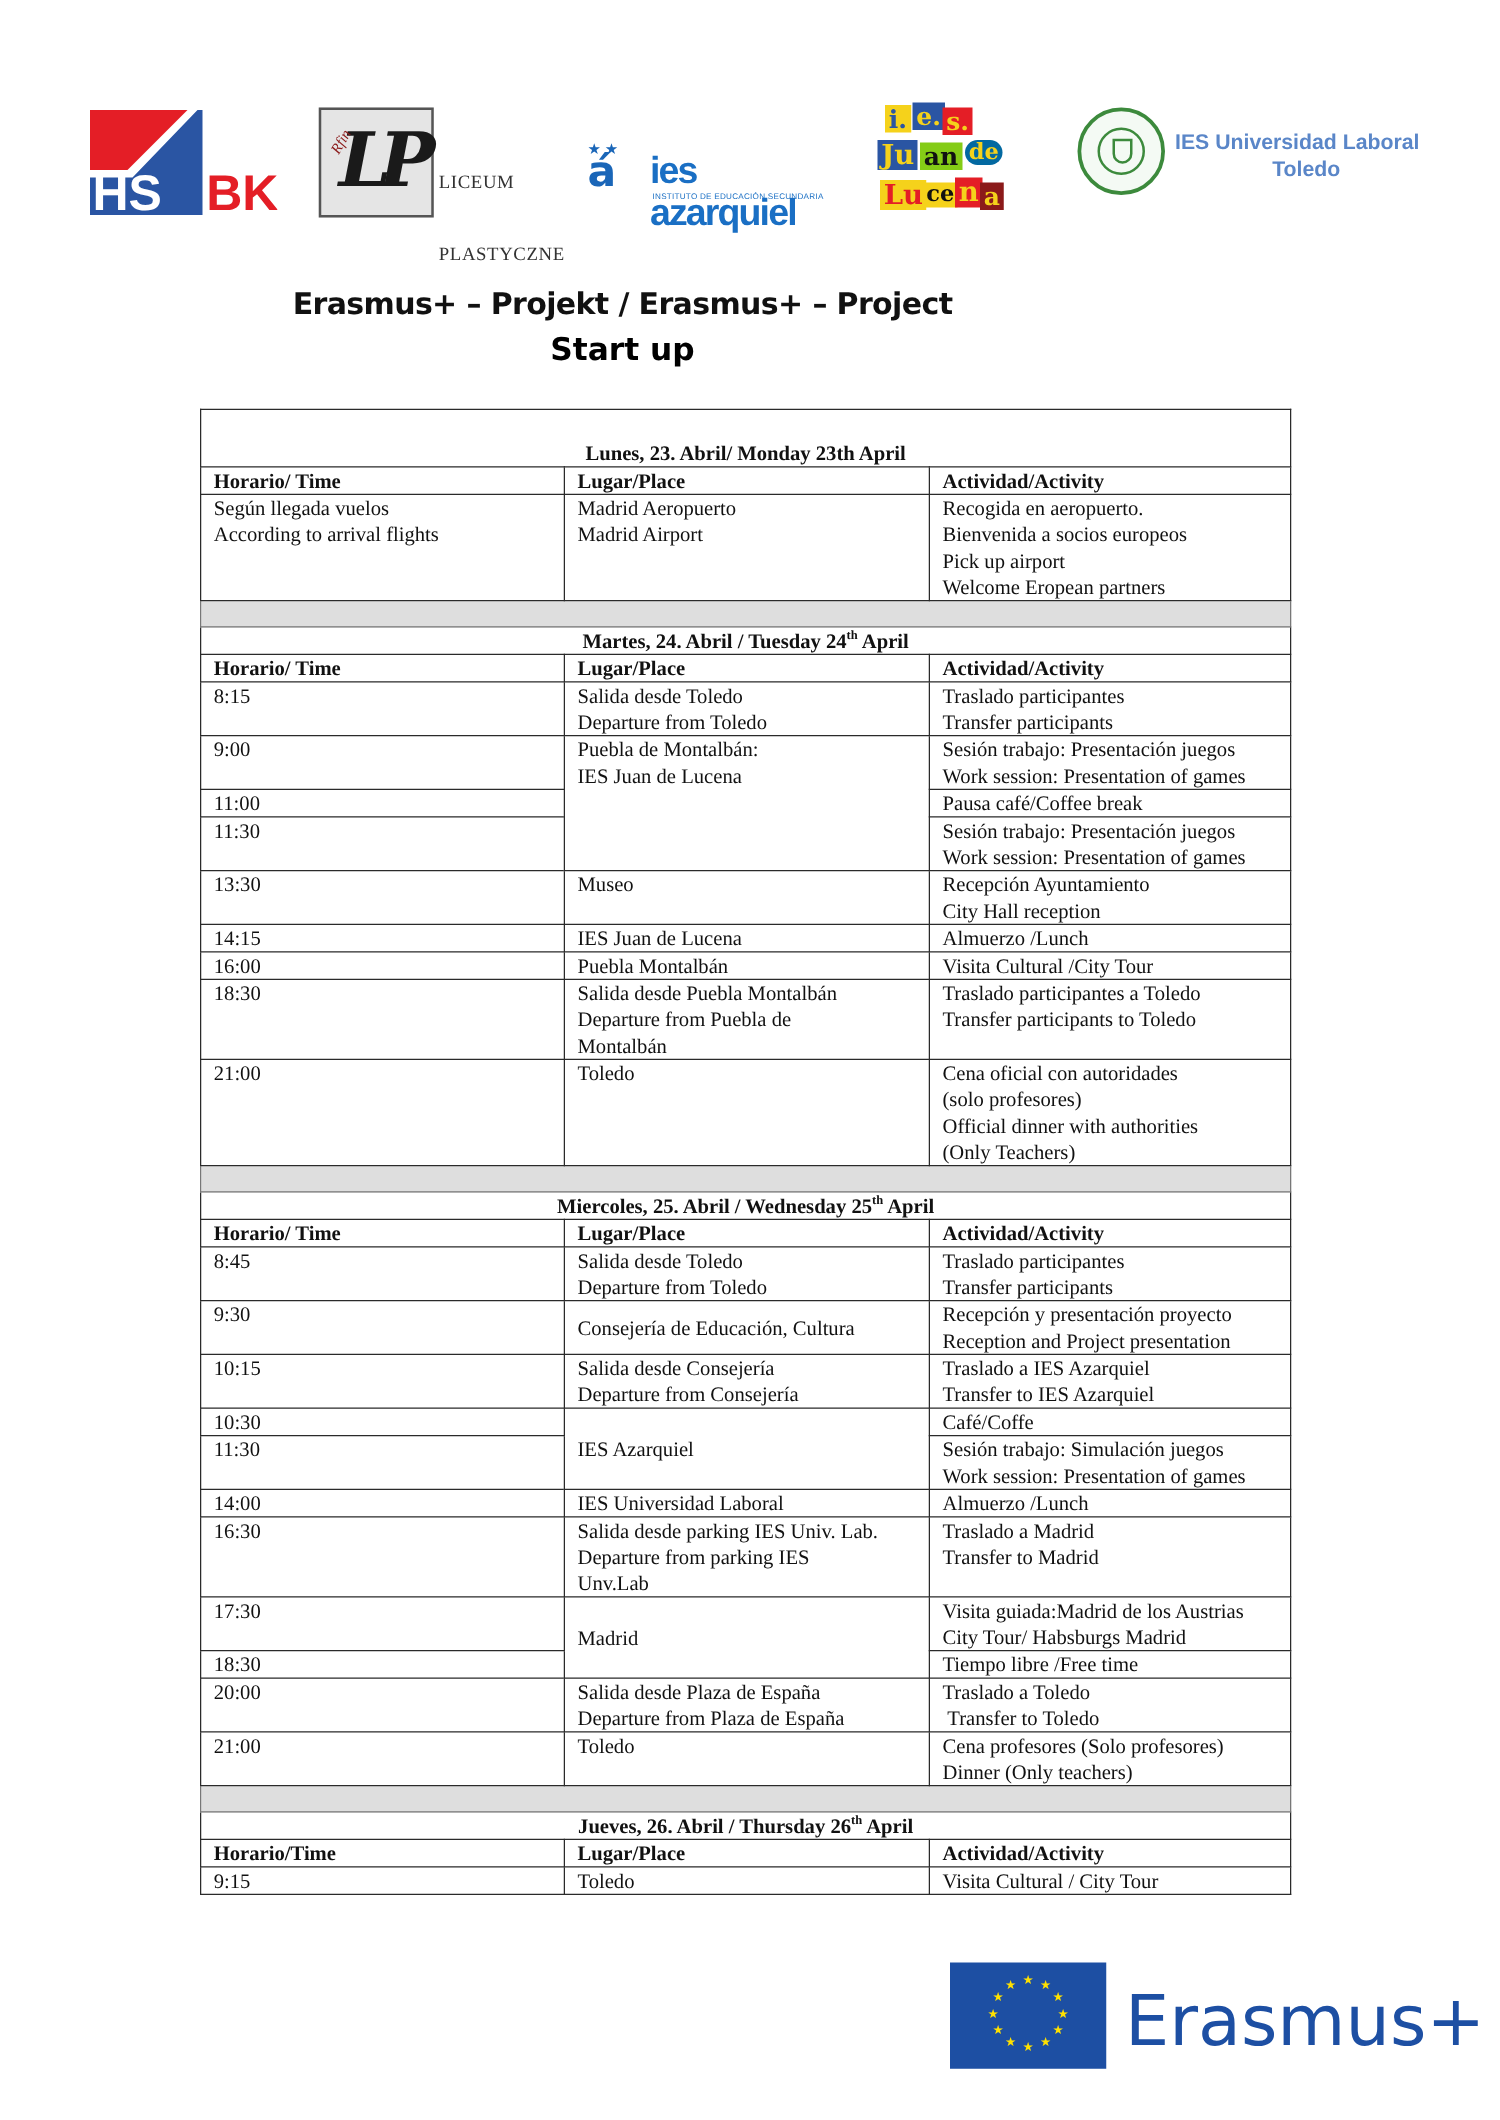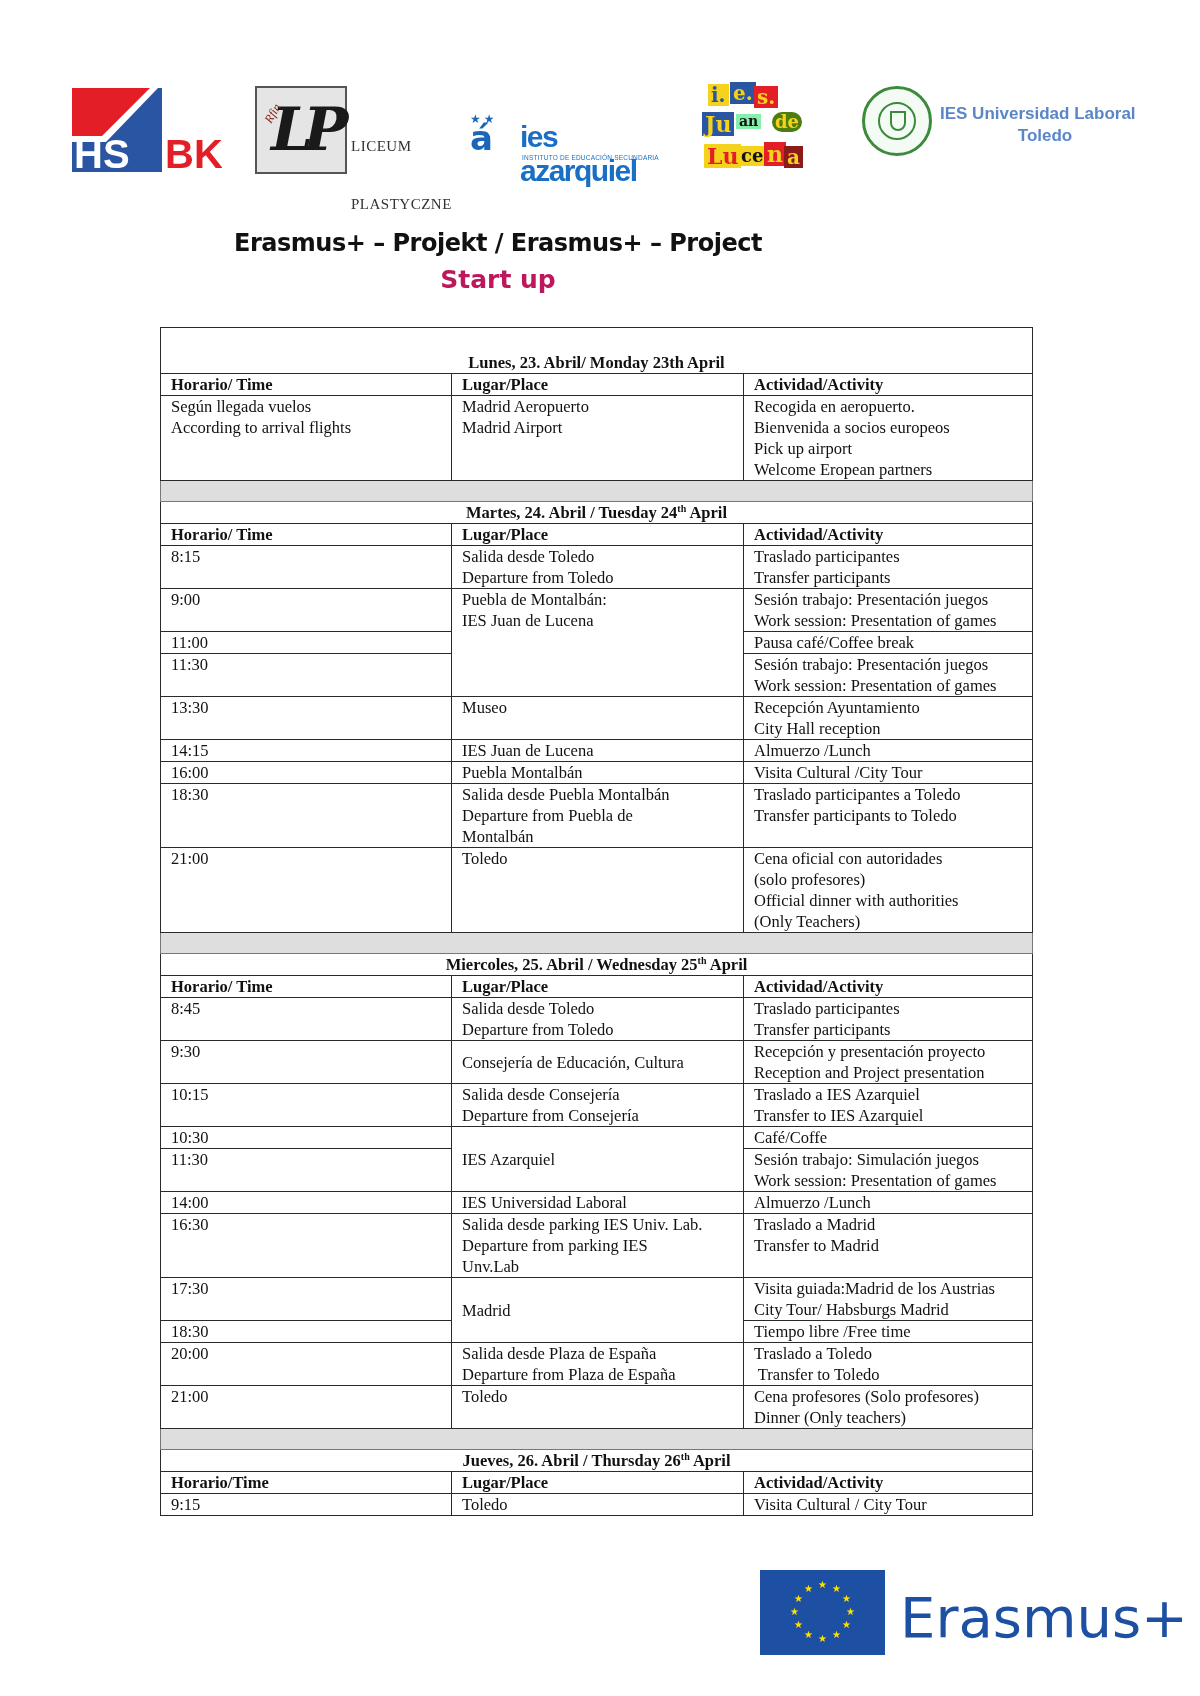--- a/index.html
+++ b/index.html
@@ -26,21 +26,21 @@
   #univ { left: 862px; top: 86px; width: 300px; height: 75px; }
   #univ .seal { position: absolute; left: 0; top: 0; width: 70px; height: 70px; border-radius: 50%; border: 3px solid #3c8a3c; background: #f4faf4; }
   #univ .seal .inner { position: absolute; left: 13px; top: 13px; width: 38px; height: 38px; border-radius: 50%; border: 2px solid #3c8a3c; }
   #univ .seal .shield { position: absolute; left: 25px; top: 22px; width: 16px; height: 20px; border: 2px solid #3c8a3c; border-radius: 0 0 8px 8px; }
   #univ .name1 { position: absolute; left: 78px; top: 18px; font-family: "Liberation Sans", sans-serif; font-weight: bold; font-size: 17px; color: #5a86c8; white-space: nowrap; }
   #univ .name2 { position: absolute; left: 78px; top: 40px; width: 210px; text-align: center; font-family: "Liberation Sans", sans-serif; font-weight: bold; font-size: 17px; color: #5a86c8; }
 
   
   .doc-title { position: absolute; left: 0; width: 996px; text-align: center; font-family: "DejaVu Sans", sans-serif; font-weight: bold; }
   #title1 { top: 229px; font-size: 24px; color: #111; letter-spacing: -0.5px; }
-  #title2 { top: 265px; font-size: 25px; color: #be185d; }
+  #title2 { top: 265px; font-size: 25px; color: #000000; }
 
   
   #schedule { position: absolute; left: 160px; top: 327px; width: 872px; border-collapse: collapse; font-size: 16.5px; line-height: 21px; table-layout: fixed; }
   #schedule td { border: 1.5px solid #2a2a2a; vertical-align: top; padding: 0 10px; }
   #schedule col.c1 { width: 291px; }
   #schedule col.c2 { width: 292px; }
   #schedule col.c3 { width: 289px; }
   .day-title td { text-align: center; font-weight: bold; vertical-align: bottom !important; }
   .day-title.first td { height: 46px; }
   .day-title td { height: 22px; }
@@ -82,22 +82,22 @@
   <span class="mark">á</span>
   <span class="name">ies azarquiel</span>
   <span class="sub">INSTITUTO DE EDUCACIÓN SECUNDARIA</span>
 </div>
 
 <div id="lucena" class="logo">
   <span class="tile" style="left:8px;top:2px;background:#f5d21b;color:#2a55a3;font-size:20px;">i.</span>
   <span class="tile" style="left:30px;top:0px;background:#2a55a3;color:#f5d21b;font-size:20px;">e.</span>
   <span class="tile" style="left:54px;top:4px;background:#e41e26;color:#f5d21b;font-size:20px;">s.</span>
   <span class="tile" style="left:2px;top:30px;background:#2a55a3;color:#f5d21b;font-size:22px;">Ju</span>
-  <span class="tile" style="left:36px;top:32px;background:#86efac;color:#111;font-size:14px;text-align:center;">an</span>
-  <span class="tile" style="left:72px;top:30px;background:#4d7c0f;color:#f5d21b;font-size:18px;border-radius:10px;">de</span>
+  <span class="tile" style="left:36px;top:32px;background:#84cc16;color:#111;font-size:20px;text-align:center;">an</span>
+  <span class="tile" style="left:72px;top:30px;background:#0369a1;color:#f5d21b;font-size:18px;border-radius:10px;">de</span>
   <span class="tile" style="left:4px;top:62px;background:#f5d21b;color:#e41e26;font-size:22px;text-align:center;">Lu</span>
   <span class="tile" style="left:38px;top:64px;background:#f5d21b;color:#111;font-size:18px;">ce</span>
   <span class="tile" style="left:64px;top:60px;background:#e41e26;color:#f5d21b;font-size:22px;">n</span>
   <span class="tile" style="left:84px;top:64px;background:#8b1a1a;color:#f5d21b;font-size:20px;">a</span>
 </div>
 
 <div id="univ" class="logo">
   <div class="seal">
     <div class="inner"></div>
     <div class="shield"></div>

